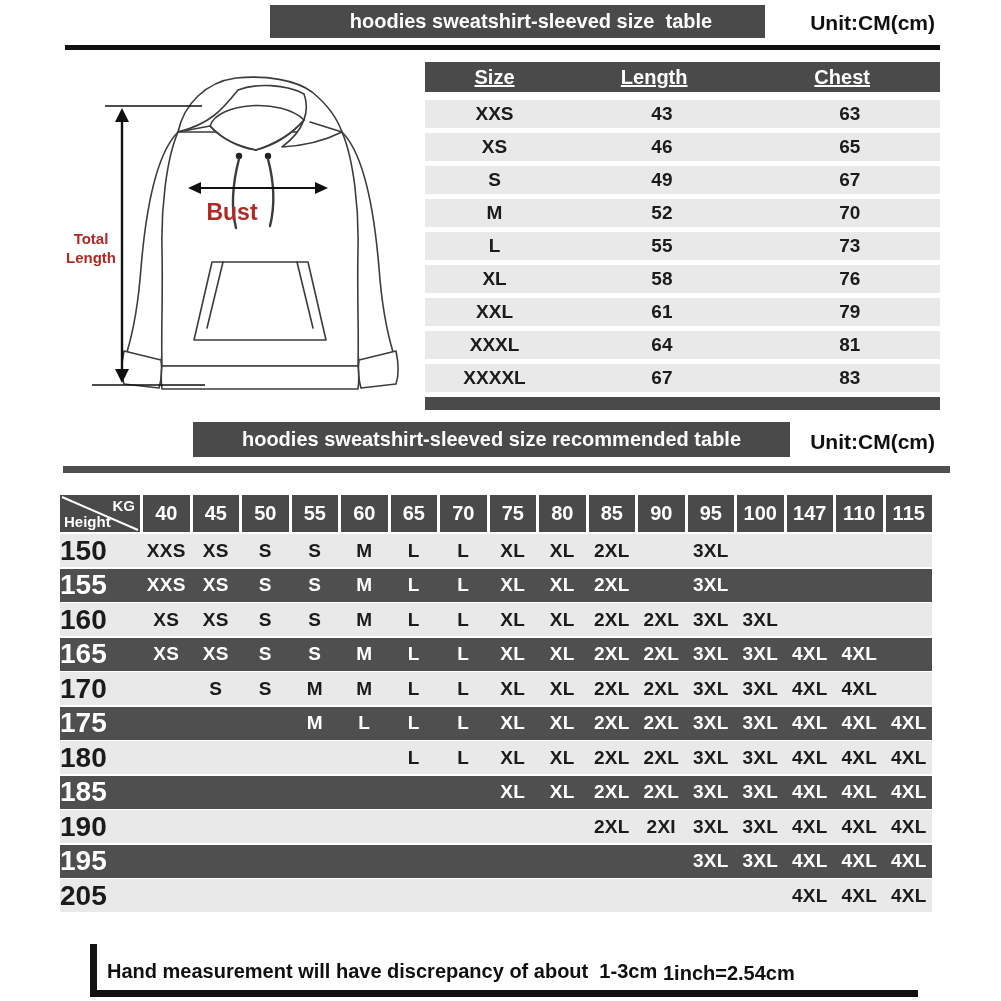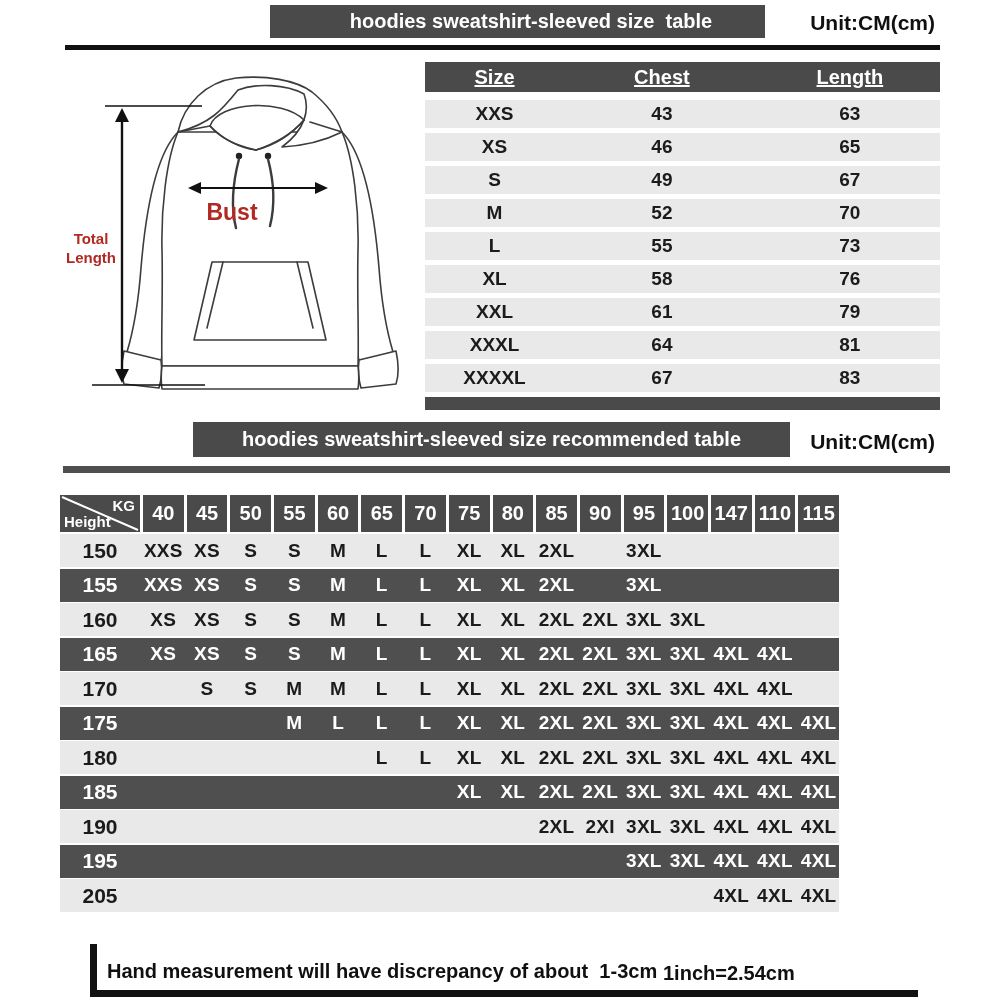--- a/index.html
+++ b/index.html
@@ -34,33 +34,33 @@
   .st-c{text-align:center;}
   .c0{width:27%;}.c1{width:38%;}.c2{width:35%;}
   .st-footbar{height:13px;background:#4a4a4a;margin-top:3px;}
 
   
   .bar2{left:193px;top:422px;width:597px;height:35px;line-height:35px;}
   .unit2{left:780px;top:430px;}
   .divider2{left:63px;top:466px;width:887px;height:7px;background:#4f4f4f;}
 
   
-  .matrix{left:60px;top:495px;width:779px;}
+  .matrix{left:60px;top:495px;width:872px;}
   .m-grid{display:grid;grid-template-columns:80px repeat(16,1fr);column-gap:3px;}
   .m-head{height:37px;margin-bottom:2px;}
   .mh-c{background:#4a4a4a;color:#fff;font-size:20px;display:flex;
     align-items:center;justify-content:center;}
   .corner{background:#4a4a4a;position:relative;color:#fff;}
   .corner svg{position:absolute;left:0;top:0;}
   .corner .kg{position:absolute;right:5px;top:2px;font-size:15px;}
   .corner .hgt{position:absolute;left:4px;bottom:2px;font-size:15px;}
   .m-row{height:33px;margin-bottom:1.5px;align-items:center;}
   .m-row.light{background:#e9e9e9;color:#1b1b1b;}
   .m-row.dark{background:#4f4f4f;color:#fff;}
-  .m-h{font-size:21px;text-align:center;}
+  .m-h{font-size:28px;}
   .m-c{font-size:19px;text-align:center;letter-spacing:0.3px;}
 
   
   .note-vbar{left:90px;top:944px;width:7px;height:48px;background:#111;}
   .note-text{left:107px;top:960px;font-size:20px;color:#101010;}
   .conv-text{left:663px;top:962px;font-size:20px;color:#101010;}
   .line-bottom{left:90px;top:990px;width:828px;height:7px;background:#111;}
 </style>
 </head>
 <body>
@@ -120,22 +120,22 @@
       <polygon points="62,313 55,299 69,299" stroke="none"></polygon>
     </g>
     <text class="bust-text" x="172" y="150" text-anchor="middle">Bust</text>
   </svg>
   <div class="tl-label">Total Length</div>
 </div>
 
 <div class="abs size-table">
   <div class="st-head">
     <div class="st-c c0">Size</div>
+    <div class="st-c c2">Length</div>
     <div class="st-c c1">Chest</div>
-    <div class="st-c c2">Length</div>
   </div>
   <div>
       <div class="st-row">
         <div class="st-c c0">XXS</div>
         <div class="st-c c1">43</div>
         <div class="st-c c2">63</div>
       </div>
       <div class="st-row">
         <div class="st-c c0">XS</div>
         <div class="st-c c1">46</div>

